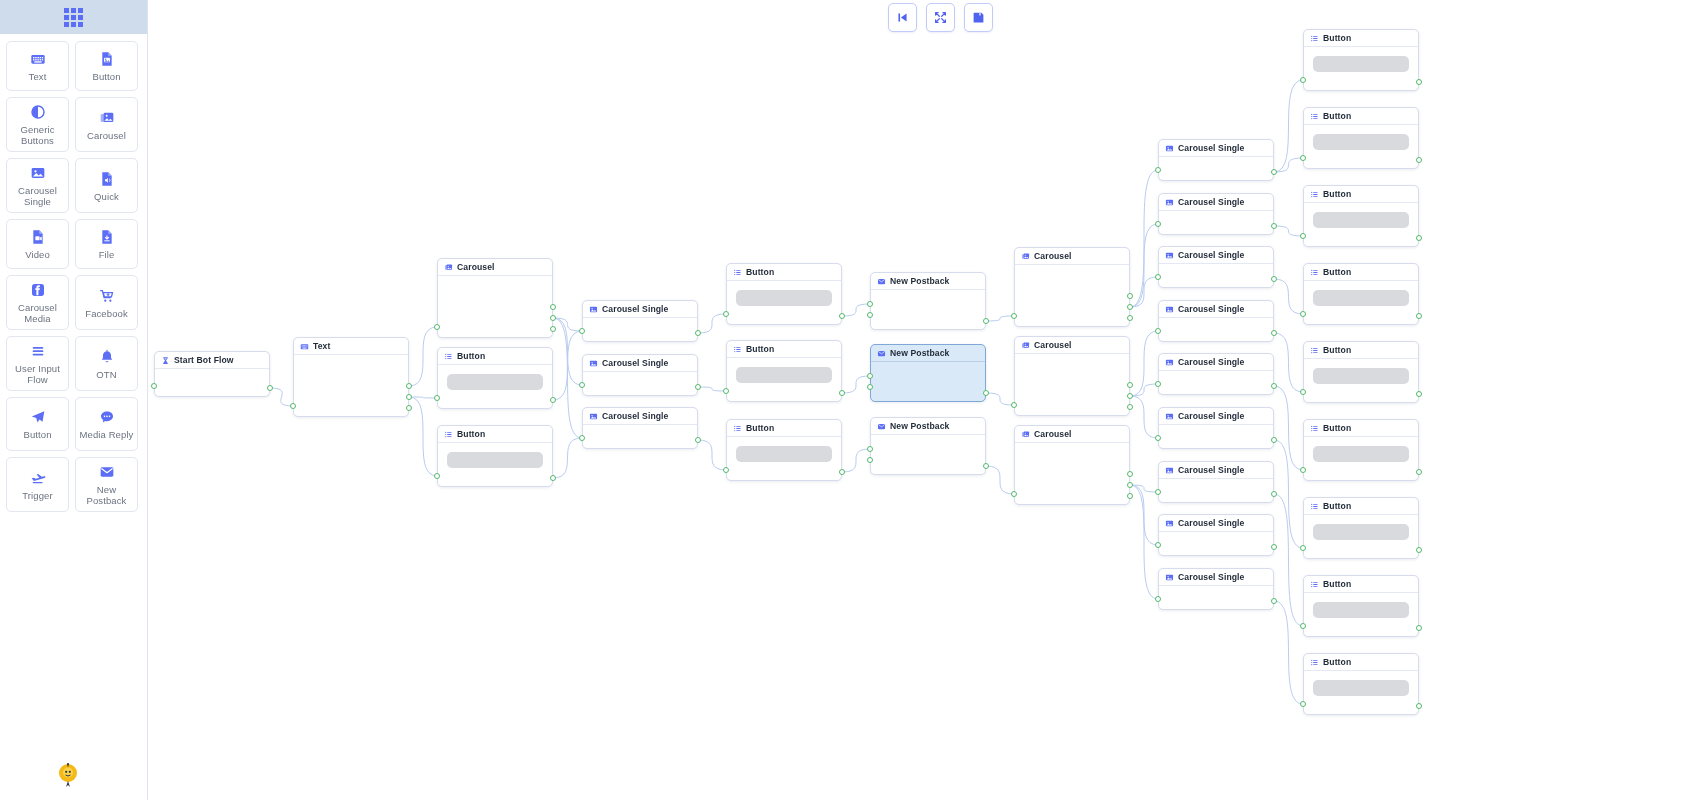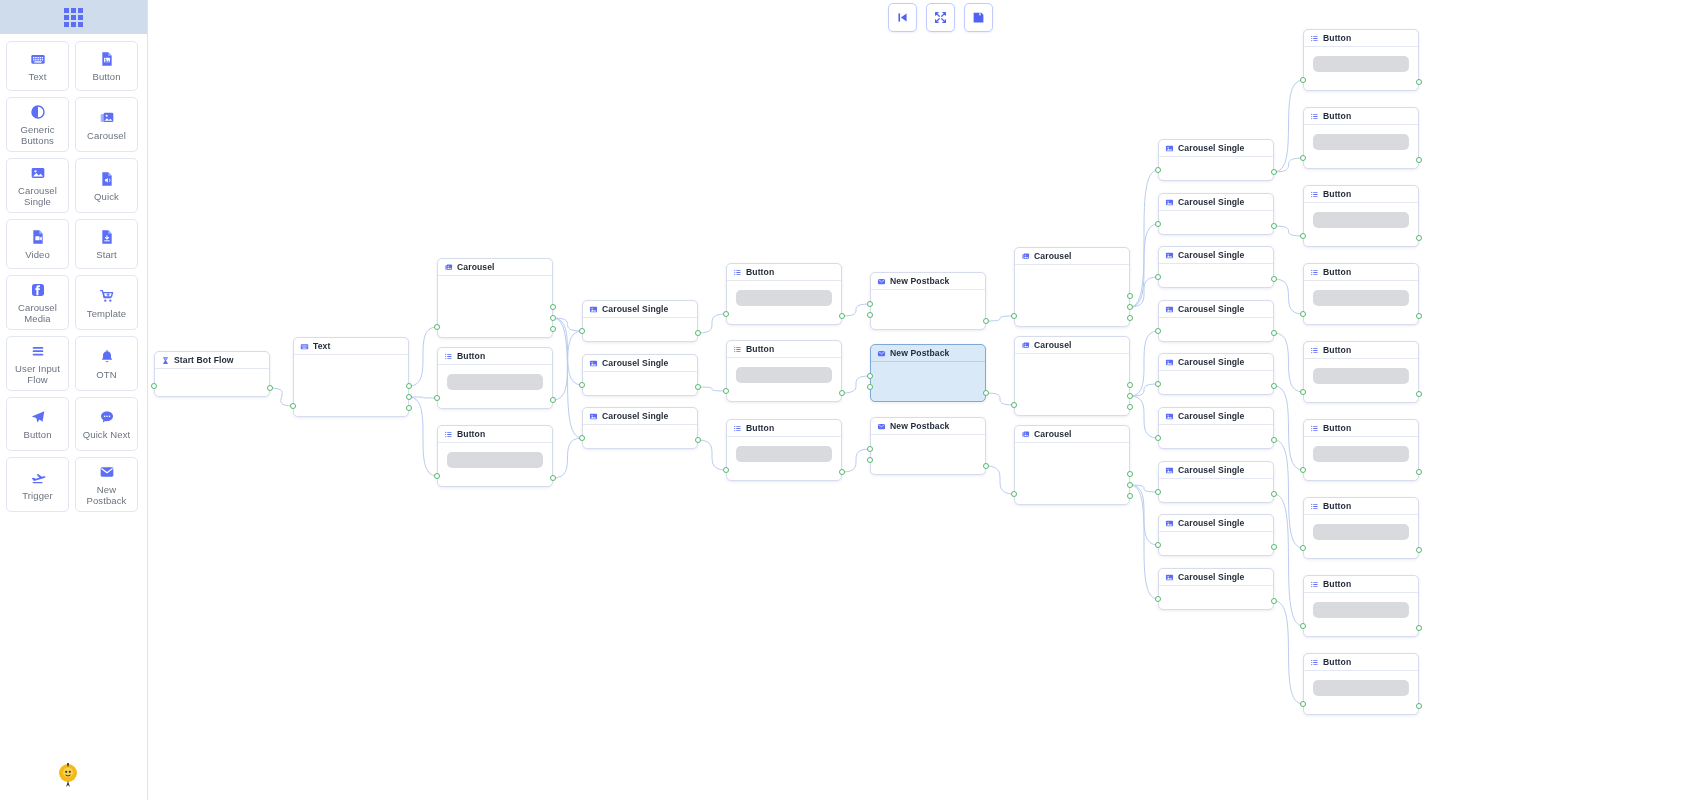--- a/index.html
+++ b/index.html
@@ -231,42 +231,42 @@
         </div>
         <div class="pal-item">
           <span class="pi-ico">
             <svg width="16" height="16" viewBox="0 0 24 24">
               <path d="M5 2h9l5 5v15H5z" fill="#5b6ef5"></path>
               <path d="M14 2l5 5h-5z" fill="#a6b2fa"></path>
         <path d="M12 10v5m0 0l-2.4-2.3M12 15l2.4-2.3" stroke="#fff" stroke-width="1.6" fill="none" stroke-linecap="round"></path>
         <rect x="8" y="17" width="8" height="1.5" fill="#fff"></rect>
             </svg>
           </span>
-          <span class="pal-label">Start</span>
+          <span class="pal-label">File</span>
         </div>
         <div class="pal-item pal-tall">
           <span class="pi-ico">
             <svg width="16" height="16" viewBox="0 0 24 24">
               <rect x="3" y="3" width="18" height="18" rx="4" fill="#5b6ef5"></rect>
         <path d="M14.6 12h-2v8h-3v-8H8v-2.6h1.6V7.9c0-2 .9-3.2 3.2-3.2h2.1v2.7h-1.3c-.8 0-.9.3-.9 1v1h2.2z" fill="#fff"></path>
             </svg>
           </span>
           <span class="pal-label">Carousel Media</span>
         </div>
         <div class="pal-item">
           <span class="pi-ico">
             <svg width="16" height="16" viewBox="0 0 24 24">
               <path d="M2.5 4h2.6l2.6 10.4h9.6" stroke="#5b6ef5" stroke-width="2" fill="none" stroke-linecap="round" stroke-linejoin="round"></path>
         <path d="M6.4 7h14l-1.8 6.2H7.9z" fill="none" stroke="#5b6ef5" stroke-width="2" stroke-linejoin="round"></path>
         <path d="M13.6 8.4v3.2M12 10h3.2" stroke="#5b6ef5" stroke-width="1.6" stroke-linecap="round"></path>
         <circle cx="9.4" cy="19" r="1.7" fill="#5b6ef5"></circle>
               <circle cx="17" cy="19" r="1.7" fill="#5b6ef5"></circle>
             </svg>
           </span>
-          <span class="pal-label">Template</span>
+          <span class="pal-label">Facebook</span>
         </div>
         <div class="pal-item pal-tall">
           <span class="pi-ico">
             <svg width="16" height="16" viewBox="0 0 24 24">
               <g fill="#5b6ef5">
                 <rect x="4" y="6" width="16" height="2.6" rx="1.3"></rect>
         <rect x="4" y="11" width="16" height="2.6" rx="1.3"></rect>
                 <rect x="4" y="16" width="16" height="2.6" rx="1.3"></rect>
               </g>
             </svg>
@@ -295,21 +295,21 @@
           <span class="pi-ico">
             <svg width="16" height="16" viewBox="0 0 24 24">
               <path d="M12 3.8c-5 0-9 3.2-9 7.2 0 2.3 1.3 4.3 3.4 5.6l-.8 3.6 4-2.1c.8.2 1.6.3 2.4.3 5 0 9-3.2 9-7.4s-4-7.2-9-7.2z" fill="#5b6ef5"></path>
         <g fill="#fff">
                 <circle cx="8.3" cy="11" r="1.2"></circle>
                 <circle cx="12" cy="11" r="1.2"></circle>
                 <circle cx="15.7" cy="11" r="1.2"></circle>
               </g>
             </svg>
           </span>
-          <span class="pal-label">Quick Next</span>
+          <span class="pal-label">Media Reply</span>
         </div>
         <div class="pal-item">
           <span class="pi-ico">
             <svg width="16" height="16" viewBox="0 0 24 24">
               <path d="M2.5 12.4l3.1-.9 3 1.6 5.4-1.5-4.1-5 2.3-.6 5.6 4.3 3.4-.9c1-.3 1.9.1 2 .9.1.8-.5 1.4-1.5 1.7L5.9 16.4z" fill="#5b6ef5"></path>
         <rect x="4" y="18" width="15" height="1.8" rx=".9" fill="#5b6ef5"></rect>
             </svg>
           </span>
           <span class="pal-label">Trigger</span>
         </div>

